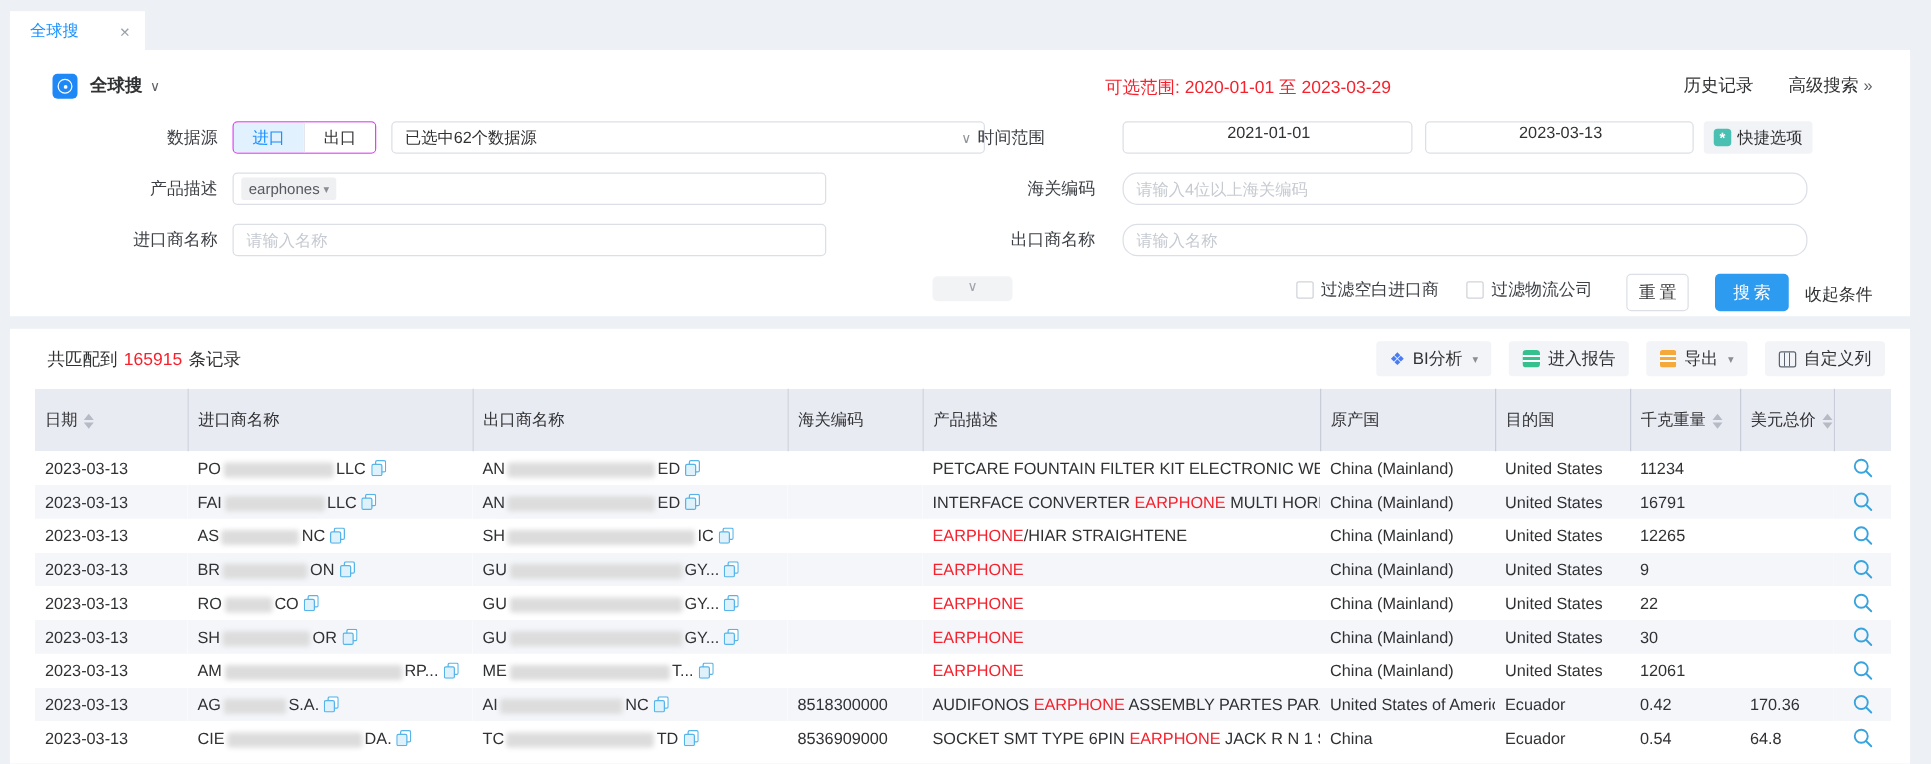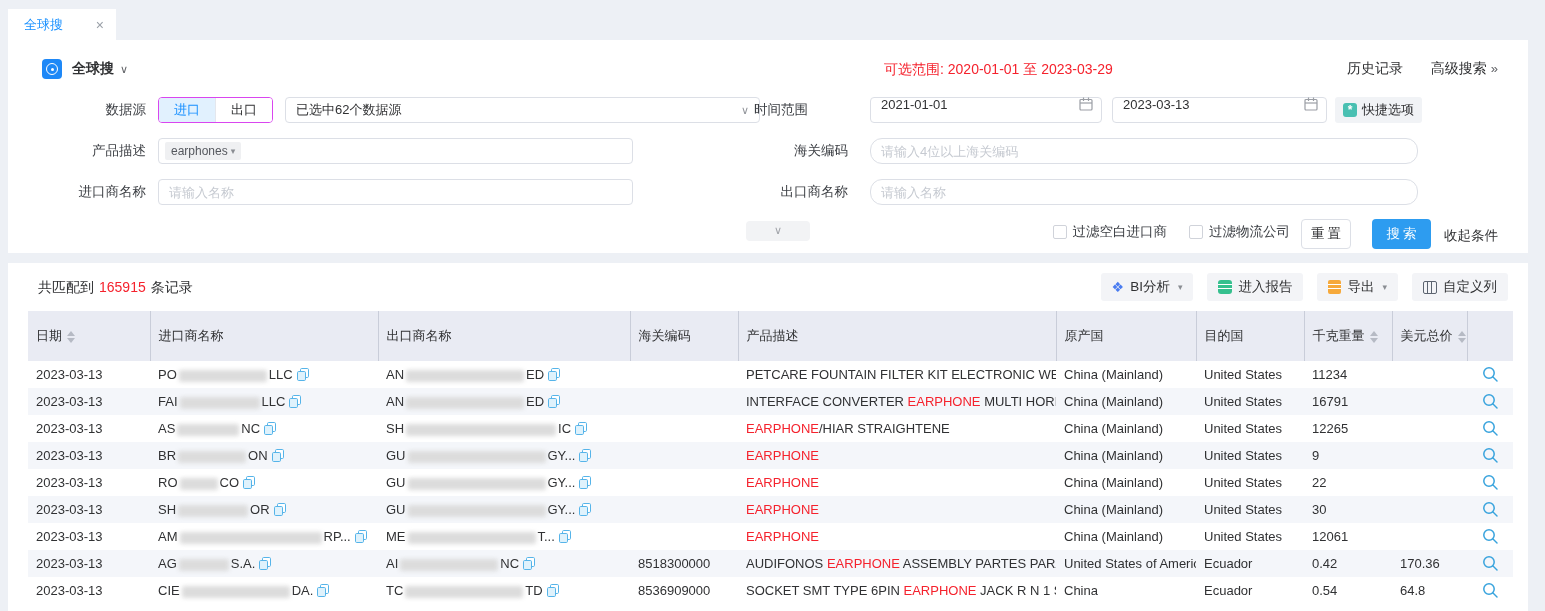--- a/index.html
+++ b/index.html
@@ -24,38 +24,38 @@
   .app-icon::after { content:""; position:absolute; left:8.5px; top:8.5px; width:3px; height:3px;
     background:#fff; border-radius:50%; }
   .app-title { font-size:14px; color:#303133; margin-left:10px; font-weight:bold; }
   .app-caret { color:#606266; font-size:11px; margin-left:6px; }
   .range-hint { position:absolute; left:842px; top:5px; font-size:14px; color:#f5222d; }
   .top-links { position:absolute; right:30px; top:4px; font-size:14px; color:#303133; }
   .top-links span { cursor:pointer; }
   .top-links .adv { margin-left:24px; }
   .top-links .chev { color:#606266; margin-left:4px; font-size:13px; }
 
-  .form-row { display:flex; align-items:center; height:26px; margin-top:15px; position:relative; }
+  .form-row { display:flex; align-items:center; height:26px; margin-top:15px; position:relative;margin-left:28px; }
   .flabel { width:150px; text-align:right; padding-right:12px; font-size:13.5px; color:#3c3f44; }
   .flabel.r { width:80px; position:absolute; }
   .box { border:1px solid #dcdfe6; border-radius:4px; background:#fff; height:26px;
     display:flex; align-items:center; font-size:13px; color:#303133; }
   .seg-group { display:inline-flex; border:1px solid #d946ef; border-radius:4px; overflow:hidden; height:26px; margin-right:12px; }
   .seg { padding:0 15px; font-size:13px; display:flex; align-items:center; cursor:pointer; background:#fff; color:#303133; }
   .seg.active { background:#e1f1fe; color:#1890ff; }
   .seg + .seg { border-left:1px solid #e4e7ed; }
   .select-box { width:475px; justify-content:space-between; padding:0 10px; cursor:pointer; }
   .select-caret { color:#909399; font-size:11px; }
   .inp { border:1px solid #dcdfe6; border-radius:4px; height:26px; font-size:13px; color:#303133;
     padding:0 10px; outline:none; font-family:inherit; }
   .inp::placeholder { color:#c6cad1; }
   .w-left { width:475px; }
   .w-right { width:548px;border-radius:12px; }
   .rfield { position:absolute; left:862px; display:flex; align-items:center; }
-  .date-box { width:232px; justify-content:space-between; padding:0 8px 12px 10px; cursor:pointer; }
+  .date-box { width:232px; justify-content:space-between; padding:0 8px 12px 10px; cursor:pointer;flex-direction:column; }
   .date-box.d2 { width:215px; margin-left:10px; }
   .quick-btn { margin-left:8px; height:26px; background:#f1f3f6; border-radius:3px; display:flex;
     align-items:center; padding:0 8px; font-size:13px; color:#303133; cursor:pointer; }
   .quick-ic { width:14px; height:14px; background:#49c0b2; border-radius:3px; color:#fff; font-size:12px;
     line-height:14px; text-align:center; margin-right:5px; font-weight:bold; }
   .tag-chip { background:#eff0f2; border-radius:2px; height:18px; display:flex; align-items:center;
     padding:0 6px; font-size:12px; color:#55585e; margin-left:6px; cursor:pointer; }
   .tag-caret { font-size:9px; color:#8a8d93; margin-left:3px; }
 
   .actions-row { margin-top:14px; height:32px; position:relative; }
@@ -199,21 +199,21 @@
           <input class="inp w-right" placeholder="请输入名称" style="">
         </span>
       </div>
 
       <div class="actions-row">
         <span class="expand-pill">∨</span>
         <span class="chk-group">
           <span class="chk"></span>
           <span class="chk-label">过滤空白进口商</span>
           <span class="chk"></span>
-          <span class="chk-label" style="margin-right:0;">过滤物流公司</span>
+          <span class="chk-label" style="margin-right:16px;">过滤物流公司</span>
         </span>
         <button class="btn-reset">重置</button>
         <button class="btn-search">搜索</button>
         <span class="collapse-link">收起条件</span>
       </div>
     </section>
 
     <div class="divider"></div>
 
     <section class="results-panel">

